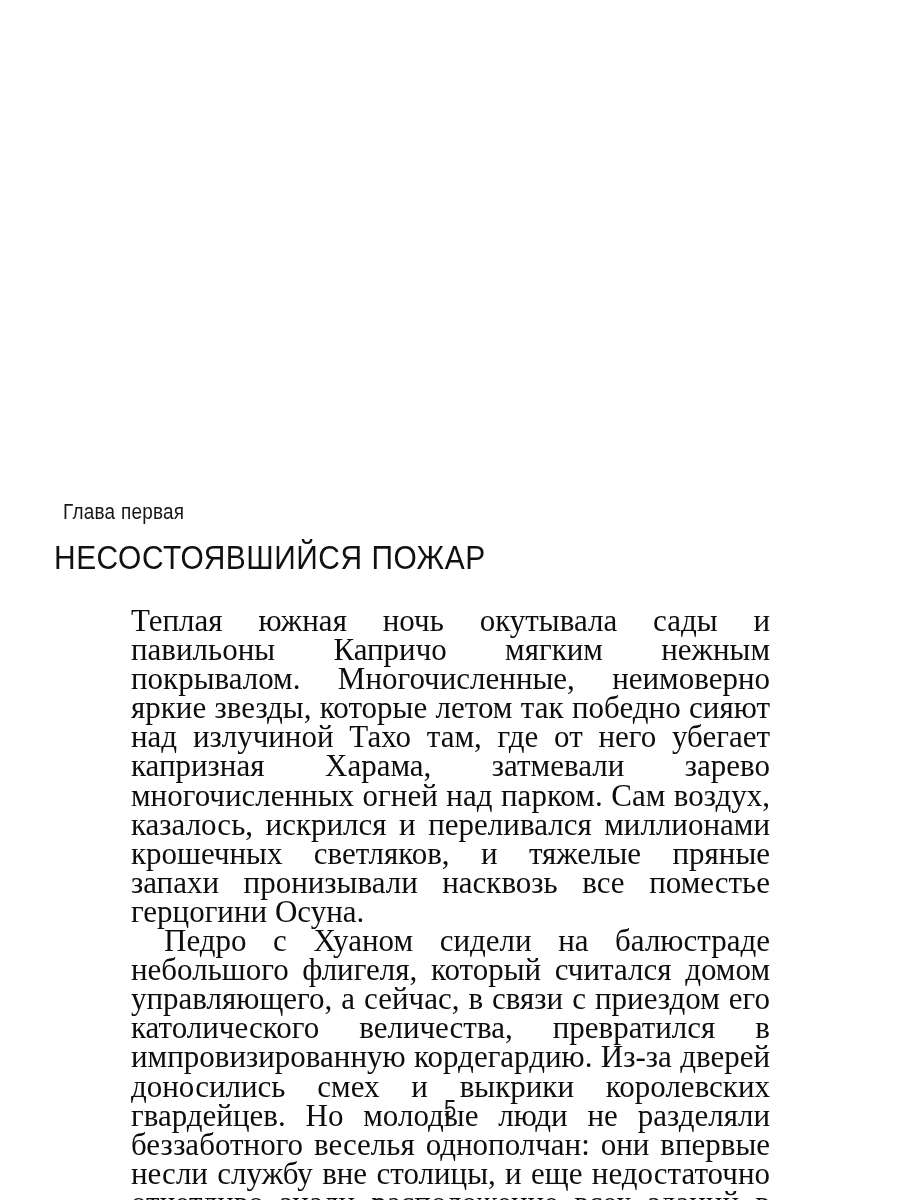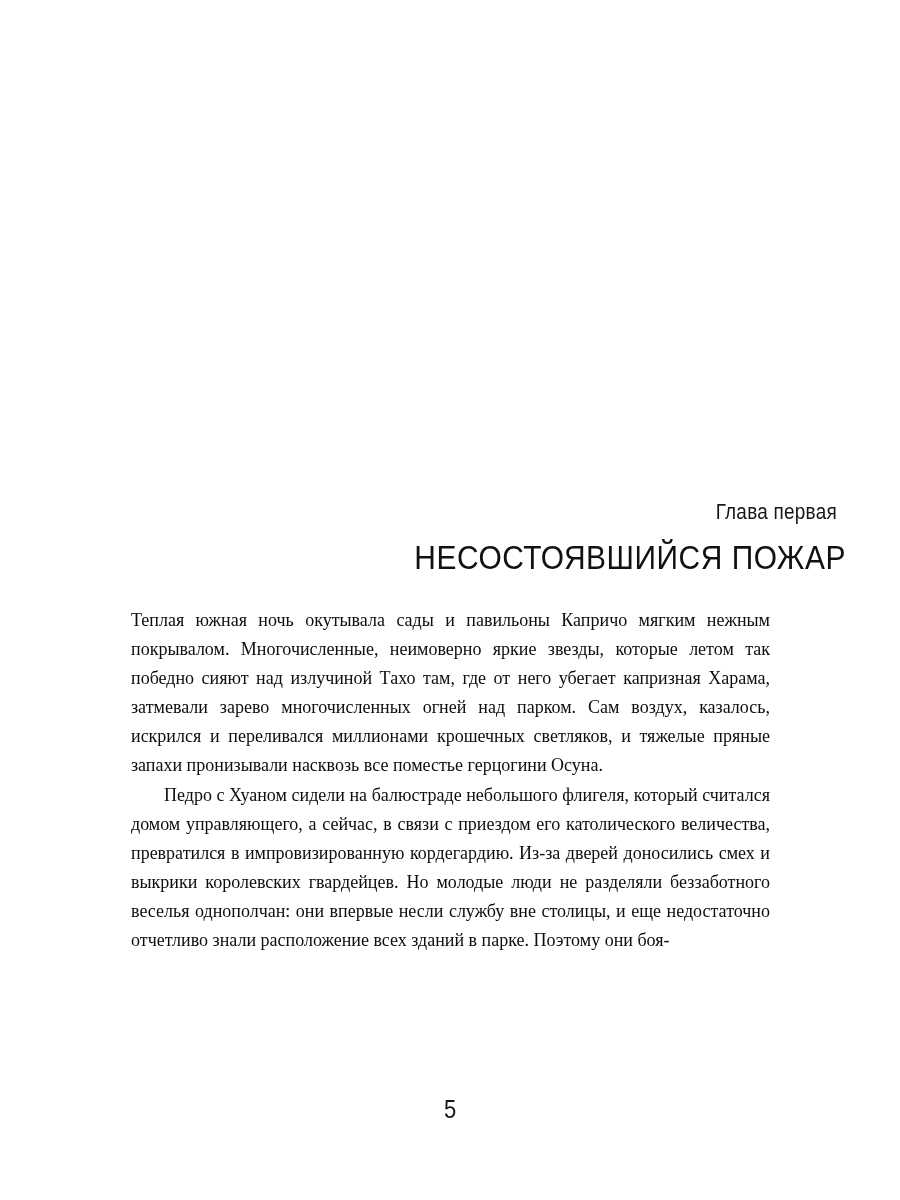--- a/index.html
+++ b/index.html
@@ -18,21 +18,21 @@
     margin: 0 auto;
   }
 
   
 
   .chapter-block {
     position: absolute;
     left: 0;
     top: 498px;
     width: 900px;
-    text-align: right;
+    text-align: left;
   }
 
   .chapter-label {
     font-family: "Liberation Sans", "DejaVu Sans", sans-serif;
     font-size: 22px;
     font-weight: 300;
     line-height: 28px;
     letter-spacing: 0.3px;
     color: #16161a;
     margin: 0;
@@ -57,21 +57,21 @@
 
   .body-column {
     position: absolute;
     left: 131px;
     top: 606px;
     width: 639px;
   }
 
   .body-paragraph {
     font-family: "Liberation Serif", "DejaVu Serif", serif;
-    font-size: 18px;
+    font-size: 31px;
     line-height: 29.1px;
     color: #0d0d10;
     text-align: justify;
     text-justify: inter-word;
     margin: 0;
     text-indent: 33px;
     hyphens: manual;
   }
 
   .body-paragraph.first {

